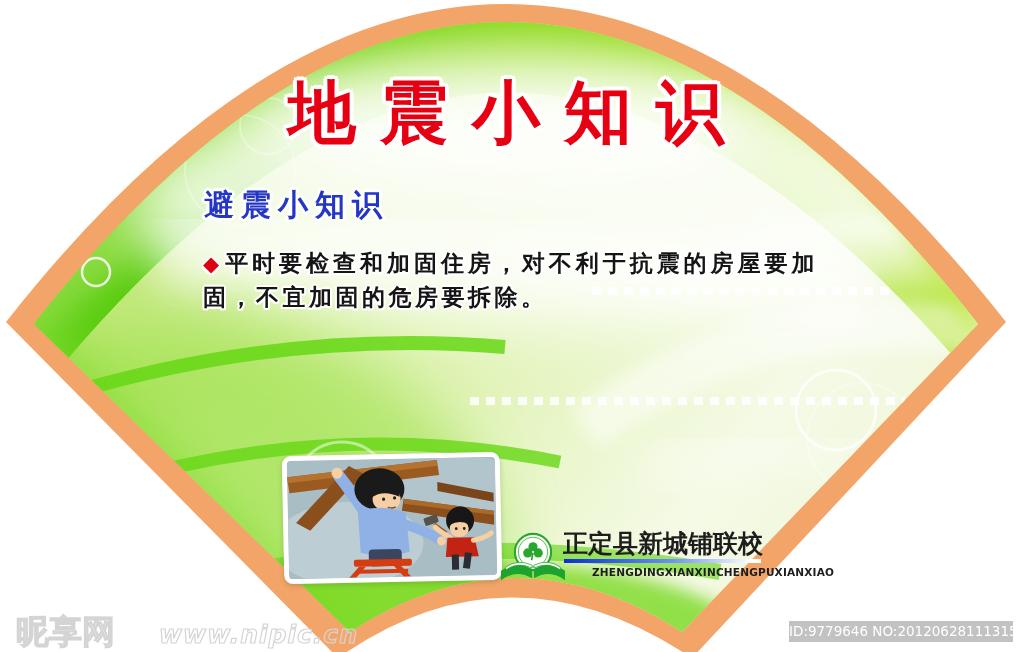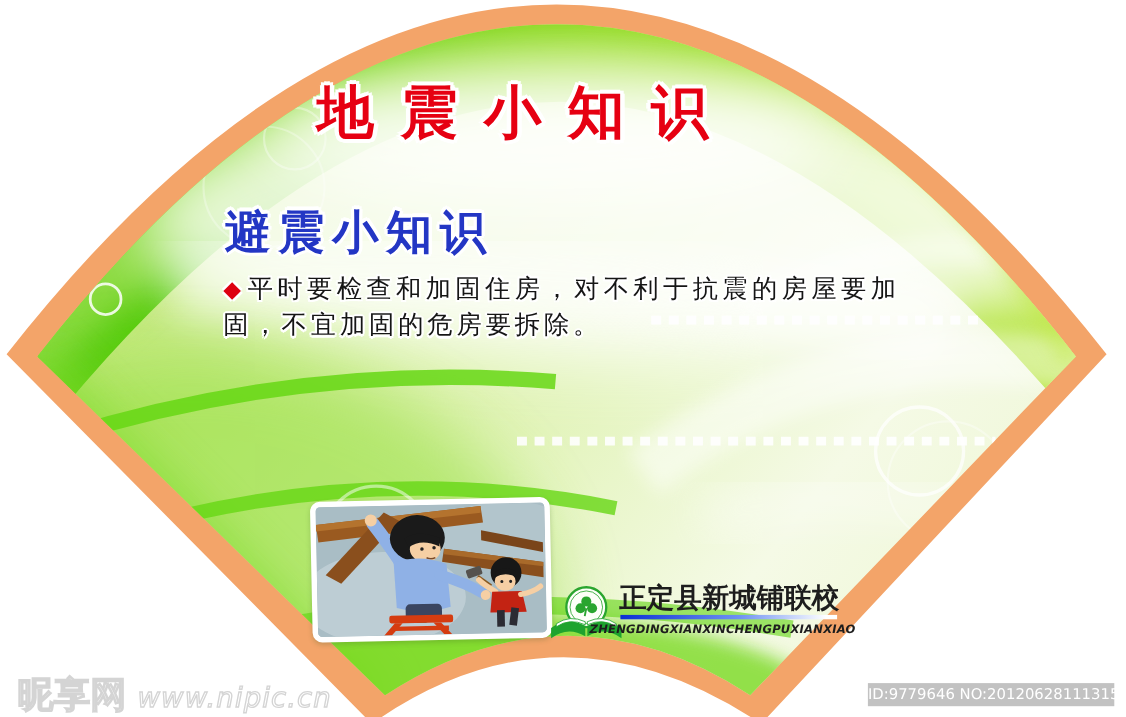--- a/index.html
+++ b/index.html
@@ -7,38 +7,38 @@
     width:1024px;height:652px;position:relative;overflow:hidden;
     background:#ffffff;
     font-family:"DejaVu Sans",sans-serif;
   }
   .abs{position:absolute;}
   
   #fan-svg{left:0;top:0;width:1024px;height:652px;}
   
   .poster-title{
     left:288px;top:74px;
-    font-size:52px;font-weight:bold;letter-spacing:24px;line-height:1.12;
+    font-size:68px;font-weight:bold;letter-spacing:24px;line-height:1.12;
     color:#e60012;white-space:nowrap;
     font-family:"DejaVu Serif","DejaVu Sans",serif;
     text-shadow:-3px -3px 0 #fff,3px -3px 0 #fff,-3px 3px 0 #fff,3px 3px 0 #fff,
                  0 -4px 0 #fff,0 4px 0 #fff,-4px 0 0 #fff,4px 0 0 #fff;
   }
   
   .poster-subtitle{
     left:204px;top:188px;
-    font-size:42px;font-weight:bold;letter-spacing:7px;line-height:1.1;
+    font-size:30px;font-weight:bold;letter-spacing:7px;line-height:1.1;
     color:#2336c4;white-space:nowrap;
     text-shadow:-2px -2px 0 #fff,2px -2px 0 #fff,-2px 2px 0 #fff,2px 2px 0 #fff,
                  0 -3px 0 #fff,0 3px 0 #fff,-3px 0 0 #fff,3px 0 0 #fff;
   }
   
   .tips{
     left:203px;top:247px;width:615px;
-    font-size:23px;font-weight:normal;letter-spacing:3.5px;line-height:32.5px;
+    font-size:23px;font-weight:bold;letter-spacing:3.5px;line-height:32.5px;
     color:#151515;text-align:justify;
     text-shadow:-1.5px -1.5px 0 #fff,1.5px -1.5px 0 #fff,-1.5px 1.5px 0 #fff,1.5px 1.5px 0 #fff,
                  0 -2px 0 #fff,0 2px 0 #fff,-2px 0 0 #fff,2px 0 0 #fff;
   }
   .tips p{margin:0;}
   .dm{color:#dd0010;font-size:21px;margin-right:2px;
       text-shadow:-1.5px -1.5px 0 #fff,1.5px -1.5px 0 #fff,-1.5px 1.5px 0 #fff,1.5px 1.5px 0 #fff;}
   
   .illus{
     left:283px;top:454px;width:208px;height:118px;
@@ -52,35 +52,34 @@
   .school-name{
     left:563px;top:527px;width:210px;
     font-size:25px;font-weight:bold;letter-spacing:0px;color:#1d1d1d;
     white-space:nowrap;
   }
   .school-divider{
     left:564px;top:559px;width:197px;height:3.5px;
     background:linear-gradient(to right,#0a2fd4,#6f92f2 55%,#ffffff 95%);
   }
   .school-pinyin{
-    left:536px;top:566px;width:210px;
+    left:592px;top:566px;width:210px;
     font-size:10.5px;font-weight:bold;letter-spacing:0.2px;color:#1d1d1d;
     white-space:nowrap;
-    font-style:italic;
   }
   #logo-circle{left:512px;top:531px;}
   #logo-book{left:496px;top:552px;}
   
   .nipic{
     left:16px;top:610px;display:flex;align-items:baseline;gap:10px;
     color:rgba(255,255,255,0.05);
     -webkit-text-stroke:1.2px #d4d4d4;
   }
   .nipic .site{font-size:33px;font-weight:bold;}
-  .nipic .url{font-size:25px;font-weight:normal;font-style:italic;letter-spacing:1px;}
+  .nipic .url{font-size:25px;font-weight:bold;font-style:italic;letter-spacing:1px;margin-left:34px;}
   .id-badge{
     left:789px;top:621px;width:224px;height:21px;
     background:#c2c2c2;color:#ffffff;
     font-size:13.5px;line-height:21px;text-align:center;white-space:nowrap;
   }
 </style>
 </head>
 <body>
 
 <svg id="fan-svg" class="abs" viewBox="0 0 1024 652" xmlns="http://www.w3.org/2000/svg">

